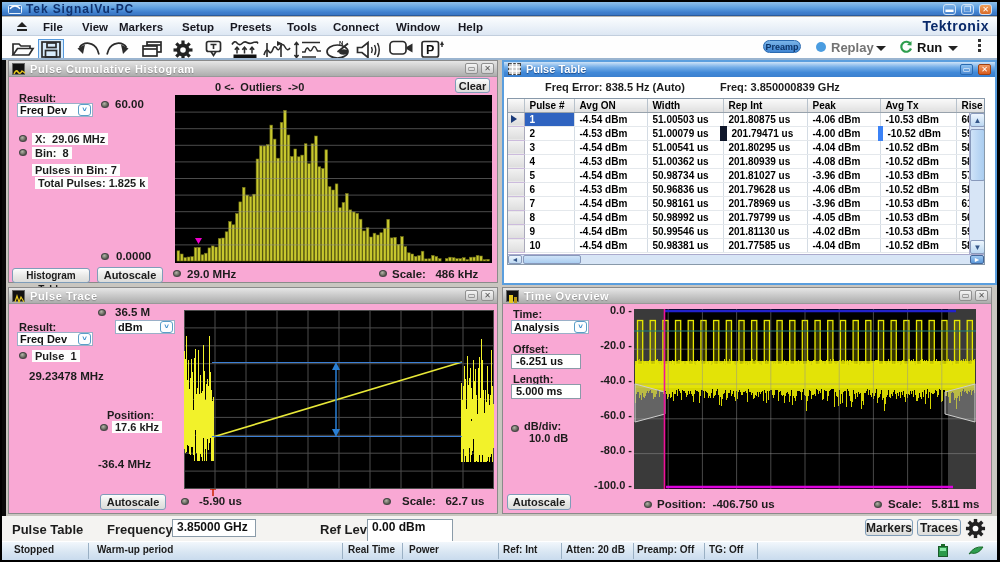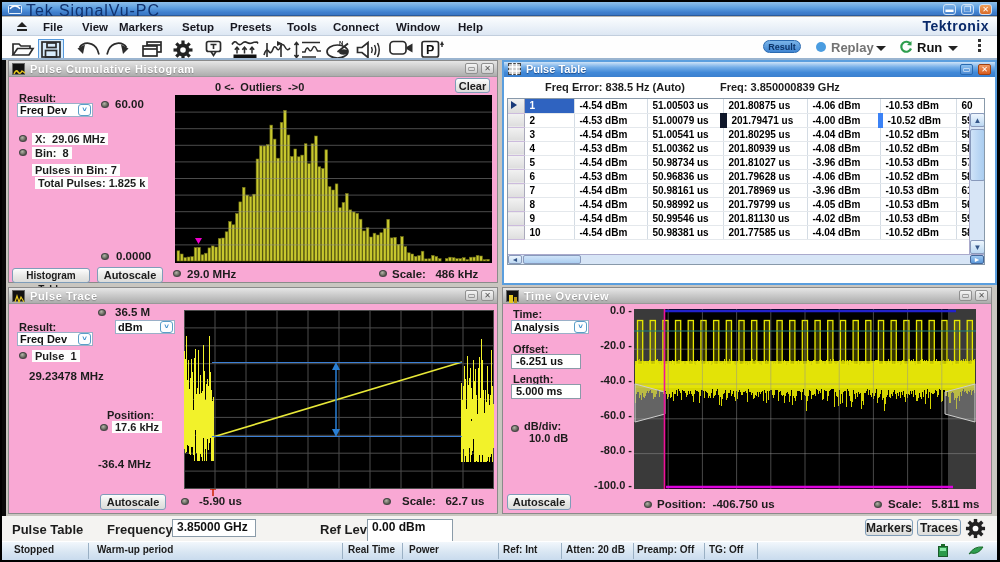--- a/index.html
+++ b/index.html
@@ -1,20 +1,20 @@
 <!DOCTYPE html>
 <html><head><meta charset="utf-8"><style>
 *{margin:0;padding:0;box-sizing:border-box}
 body{width:1000px;height:562px;background:#000;font-family:"Liberation Sans",sans-serif;overflow:hidden;position:relative}
 #app{position:absolute;left:2px;top:2px;width:995px;height:554px;background:#b9b5ae}
 .abs{position:absolute}
 .b{font-weight:bold}
 
 #wtitle{left:0;top:0;width:995px;height:14px;background:linear-gradient(180deg,#8fc0ea 0%,#5d9fe0 45%,#3f7fcd 80%,#3a77c4 100%);border-bottom:1px solid #2a5a9a}
-#wtitle .txt{position:absolute;left:24px;top:0px;font-size:16px;font-weight:normal;color:#10326e;letter-spacing:0.9px}
+#wtitle .txt{position:absolute;left:24px;top:0px;font-size:12px;font-weight:bold;color:#10326e;letter-spacing:0.9px}
 .winbtn{position:absolute;top:2px;width:13px;height:11px;border-radius:3px;border:1px solid #cfe2f6;font-size:8px;color:#fff;text-align:center;line-height:9px}
 
 #menubar{left:0;top:15px;width:995px;height:19px;background:linear-gradient(180deg,#fbfdfe,#e9f0f8 60%,#dde7f3);border-bottom:1px solid #c2cedd}
 #menubar span{position:absolute;top:4px;font-size:11.5px;color:#17171f;font-weight:bold}
 
 #toolbar{left:0;top:34px;width:995px;height:24px;background:#fefefe;border-bottom:2px solid #9ab4cf;overflow:hidden}
 #toolbar svg{position:absolute;top:3px}
 
 #ws{left:0;top:58px;width:995px;height:456px;background:#c9c6c0;box-shadow:inset 4px 0 0 #0a0a0a}
 .panel{position:absolute;background:#f9a8d4;border:1px solid #8a8a8a}
@@ -152,21 +152,21 @@
 <svg style="left:386px" width="26" height="18" viewBox="0 0 26 18">
         <rect x="2" y="2.5" width="16" height="12.5" rx="3.5" fill="none" stroke="#2b2b2b" stroke-width="1.7"></rect>
         <path d="M18.5 8 L24.5 4.5 L24.5 13.5 L18.5 10 Z" fill="#2b2b2b"></path>
       </svg>
 <svg style="left:418px" width="26" height="20" viewBox="0 0 26 20">
         <rect x="2" y="2.5" width="16.5" height="15.5" rx="2" fill="none" stroke="#2b2b2b" stroke-width="1.7"></rect>
         <text x="6" y="14.5" font-size="12.5" font-weight="bold" fill="#111" font-family="Liberation Sans">P</text>
         <path d="M20 6 L22 2 L24 6 Z" fill="#2b2b2b"></path>
         <line x1="22" y1="4" x2="22" y2="8" stroke="#2b2b2b" stroke-width="1.4"></line>
       </svg>
-<div class="abs" style="left:761px;top:4px;width:38px;height:13px;border-radius:7px;background:linear-gradient(180deg,#7ab4e8,#3f85d2);border:1px solid #2a6ab0;color:#0d3468;font-size:9px;font-weight:bold;text-align:center;line-height:12px">Result</div>
+<div class="abs" style="left:761px;top:4px;width:38px;height:13px;border-radius:7px;background:linear-gradient(180deg,#7ab4e8,#3f85d2);border:1px solid #2a6ab0;color:#0d3468;font-size:9px;font-weight:bold;text-align:center;line-height:12px">Preamp</div>
 <div class="abs" style="left:814px;top:6px;width:10px;height:10px;border-radius:50%;background:#4a9ce0"></div>
 <span class="abs b" style="left:829px;top:4px;font-size:13px;color:#737373">Replay</span>
 <svg class="abs" style="left:873px;top:9px" width="12" height="7">
         <path d="M1 1 L6 6 L11 1 Z" fill="#222"></path>
       </svg>
 <svg class="abs" style="left:897px;top:4px" width="14" height="14" viewBox="0 0 14 14">
         <path d="M11.5 4 A5 5 0 1 0 12 8.5" fill="none" stroke="#2e9e4e" stroke-width="2.2"></path>
         <path d="M12.5 1 L12.5 5.5 L8 5 Z" fill="#2e9e4e"></path>
       </svg>
 <span class="abs b" style="left:915px;top:4px;font-size:13px;color:#111">Run</span>
@@ -334,20 +334,30 @@
               <col style="width:16px">
               <col style="width:50px">
               <col style="width:73px">
               <col style="width:76px">
               <col style="width:84px">
               <col style="width:73px">
               <col style="width:76px">
               <col style="width:30px">
             </colgroup>
             <tbody>
+              <tr style="height:13px">
+                <th style="background:linear-gradient(180deg,#fafafa,#dfdfdf);border-right:1px solid #b8c2cc;border-bottom:1px solid #98a2ac"></th>
+                <th style="background:linear-gradient(180deg,#fafafa,#dfdfdf);border-right:1px solid #b8c2cc;border-bottom:1px solid #98a2ac">Pulse #</th>
+                <th style="background:linear-gradient(180deg,#fafafa,#dfdfdf);border-right:1px solid #b8c2cc;border-bottom:1px solid #98a2ac">Avg ON</th>
+                <th style="background:linear-gradient(180deg,#fafafa,#dfdfdf);border-right:1px solid #b8c2cc;border-bottom:1px solid #98a2ac">Width</th>
+                <th style="background:linear-gradient(180deg,#fafafa,#dfdfdf);border-right:1px solid #b8c2cc;border-bottom:1px solid #98a2ac">Rep Int</th>
+                <th style="background:linear-gradient(180deg,#fafafa,#dfdfdf);border-right:1px solid #b8c2cc;border-bottom:1px solid #98a2ac">Peak</th>
+                <th style="background:linear-gradient(180deg,#fafafa,#dfdfdf);border-right:1px solid #b8c2cc;border-bottom:1px solid #98a2ac">Avg Tx</th>
+                <th style="background:linear-gradient(180deg,#fafafa,#dfdfdf);border-right:1px solid #b8c2cc;border-bottom:1px solid #98a2ac">Rise</th>
+              </tr>
               <tr style="height:14.1px">
                 <td style="background:linear-gradient(180deg,#f2f2f2,#ddd);border-right:1px solid #aab;border-bottom:1px solid #cbd"><svg width="8" height="8" style="margin-left:-3px">
                     <path d="M1 0 L7 4 L1 8 Z" fill="#1a3a7a"></path>
                   </svg></td>
                 <td style="background:#2f63c0;color:#fff;border-right:1px solid #d4dce4;border-bottom:1px solid #e4e8ec">1</td>
                 <td style="border-right:1px solid #d4dce4;border-bottom:1px solid #e4e8ec">-4.54 dBm</td>
                 <td style="border-right:1px solid #d4dce4;border-bottom:1px solid #e4e8ec">51.00503 us</td>
                 <td style="border-right:1px solid #d4dce4;border-bottom:1px solid #e4e8ec">201.80875 us</td>
                 <td style="border-right:1px solid #d4dce4;border-bottom:1px solid #e4e8ec">-4.06 dBm</td>
                 <td style="border-right:1px solid #d4dce4;border-bottom:1px solid #e4e8ec">-10.53 dBm</td>

